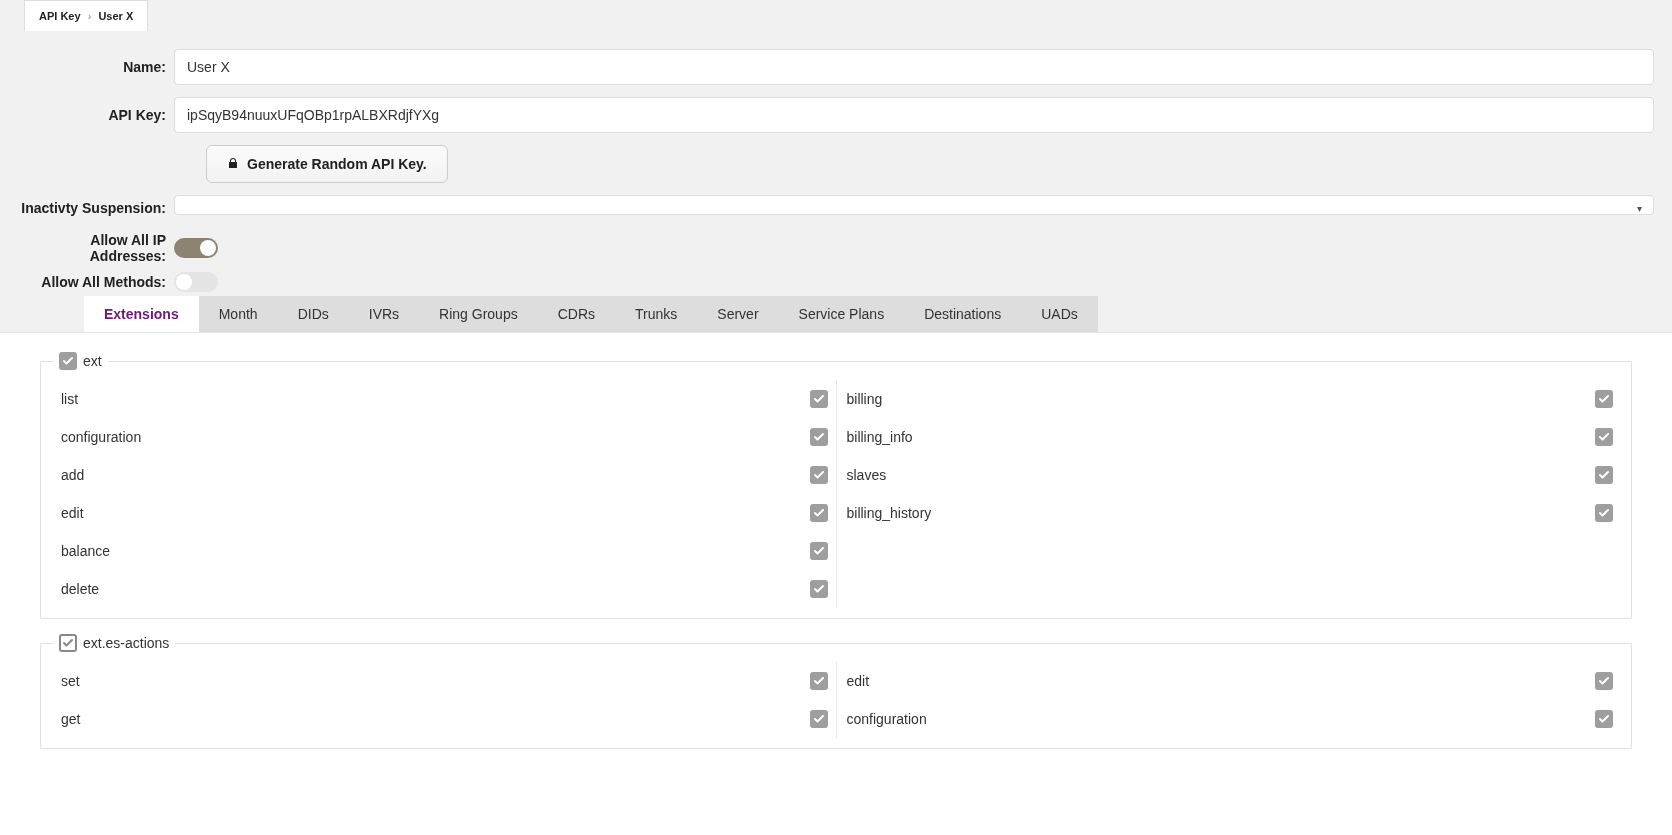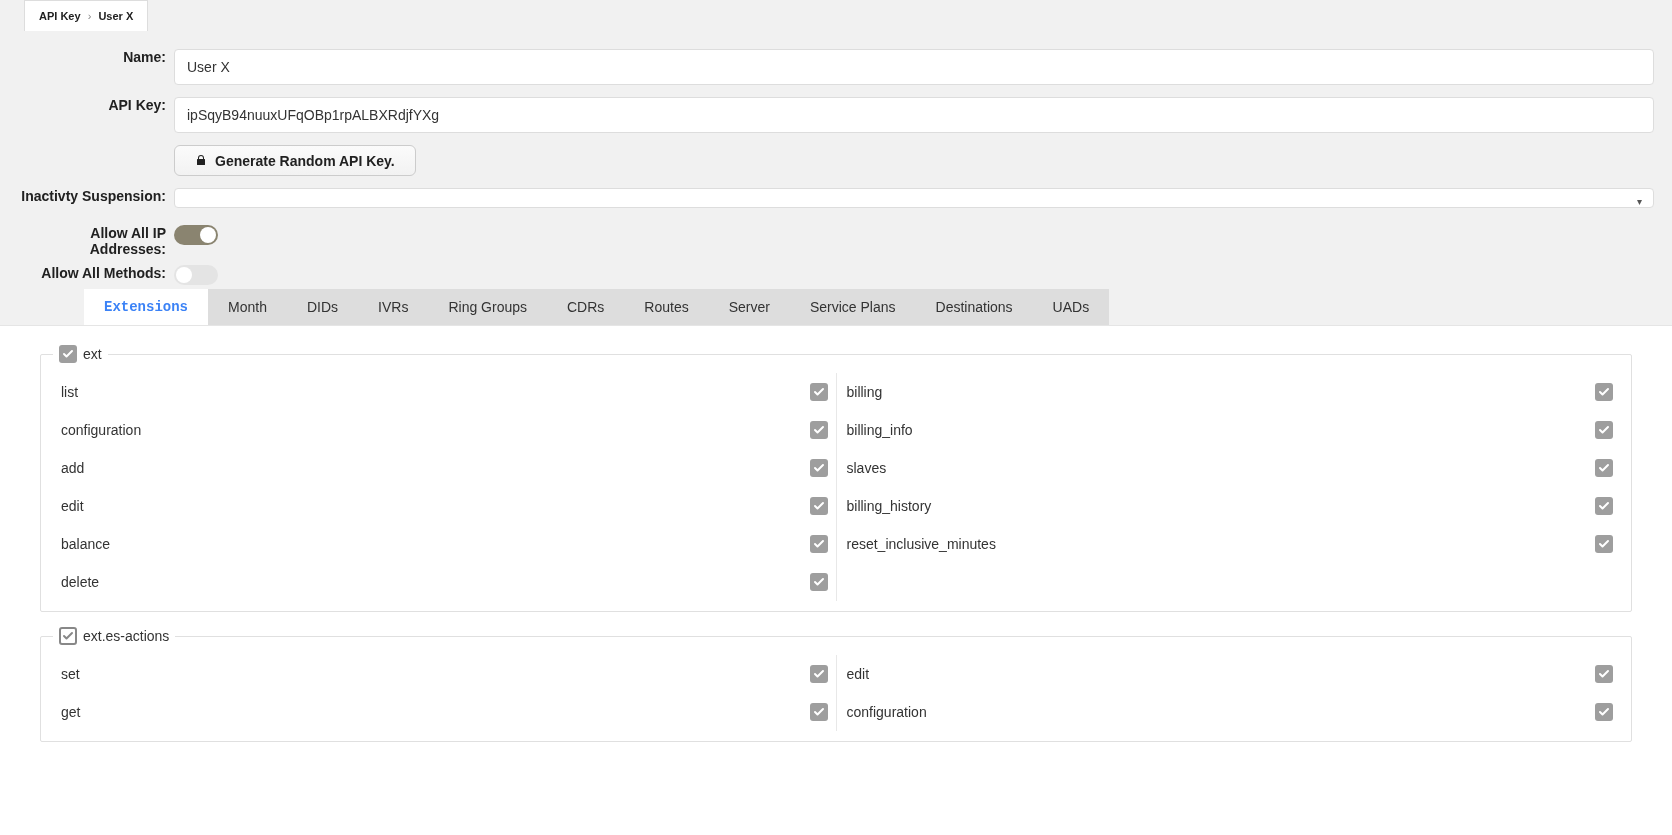--- a/index.html
+++ b/index.html
@@ -27,20 +27,21 @@
     font-size: 11px;
     color: #212121;
   }
   .breadcrumb a { color: #212121; text-decoration: none; font-weight:700;}
   .breadcrumb .sep { color: #888; padding: 0 4px; font-weight: normal;}
   .form-area {
     padding: 18px 18px 0 18px;
   }
   .form-row {
     display: flex;
+    align-items: center;
     margin-bottom: 12px;
   }
   .form-label {
     width: 156px;
     text-align: right;
     font-weight: 700;
     font-size: 14px;
     padding-right: 8px;
     color: #212121;
   }
@@ -61,21 +62,22 @@
     align-items: center;
     gap: 8px;
     padding: 8px 20px;
     border: 1px solid #ccc;
     border-radius: 6px;
     background: linear-gradient(#fbfbfb,#f2f2f2);
     font-size: 14px;
     font-weight: 700;
     color: #212121;
     cursor: pointer;
-    height: 31px;
+    height: 38px;
+    margin-left: 32px;
   }
   .select-wrap { position: relative; flex:1; }
   .select-wrap select {
     width: 100%;
     padding: 8px 30px 8px 12px;
     border: 1px solid #ddd;
     border-radius: 4px;
     background: #fff;
     font-size: 14px;
     color: #333;
@@ -122,22 +124,21 @@
     padding: 10px 20px;
     font-size: 14px;
     color: #333;
     background: #ddd;
     cursor: pointer;
     white-space: nowrap;
   }
   .tab.active {
     background: #fff;
     font-weight: 700;
-    color: #3b82f6;
-    font-family: Liberation Mono, monospace;
+    color: #701a75;
   }
   .panel {
     background: #fff;
     border-top: 1px solid #e5e5e5;
     padding: 28px 40px 20px 40px;
     margin: 0;
   }
   .fieldset {
     position: relative;
     border: 1px solid #e0e0e0;
@@ -242,21 +243,21 @@
         </div>
     </div>
 
     <div class="tabs">
       <div class="tab active">Extensions</div>
       <div class="tab">Month</div>
       <div class="tab">DIDs</div>
       <div class="tab">IVRs</div>
       <div class="tab">Ring Groups</div>
       <div class="tab">CDRs</div>
-      <div class="tab">Routes</div>
+      <div class="tab">Trunks</div>
       <div class="tab">Server</div>
       <div class="tab">Service Plans</div>
       <div class="tab">Destinations</div>
       <div class="tab">UADs</div>
     </div>
   </div>
 
   <div class="panel">
 
     <div class="fieldset">
@@ -345,28 +346,20 @@
               </span>
             </div>
             <div class="perm-row">
               <span class="perm-label">billing_history</span>
               <span class="chk filled">
                 <svg viewBox="0 0 24 24">
                   <path d="M4 12l5 5L20 6" stroke="#fff" stroke-width="4" fill="none" stroke-linecap="round" stroke-linejoin="round"></path>
                 </svg>
               </span>
             </div>
-            <div class="perm-row">
-              <span class="perm-label">reset_inclusive_minutes</span>
-              <span class="chk filled">
-                <svg viewBox="0 0 24 24">
-                  <path d="M4 12l5 5L20 6" stroke="#fff" stroke-width="4" fill="none" stroke-linecap="round" stroke-linejoin="round"></path>
-                </svg>
-              </span>
-            </div>
           </div>
       </div>
     </div>
 
     <div class="fieldset" style="margin-bottom:4px;">
       <div class="fieldset-legend">
         <span class="chk outline">
           <svg viewBox="0 0 24 24">
               <path d="M4 12l5 5L20 6" stroke="#888" stroke-width="4" fill="none" stroke-linecap="round" stroke-linejoin="round"></path>
             </svg>

